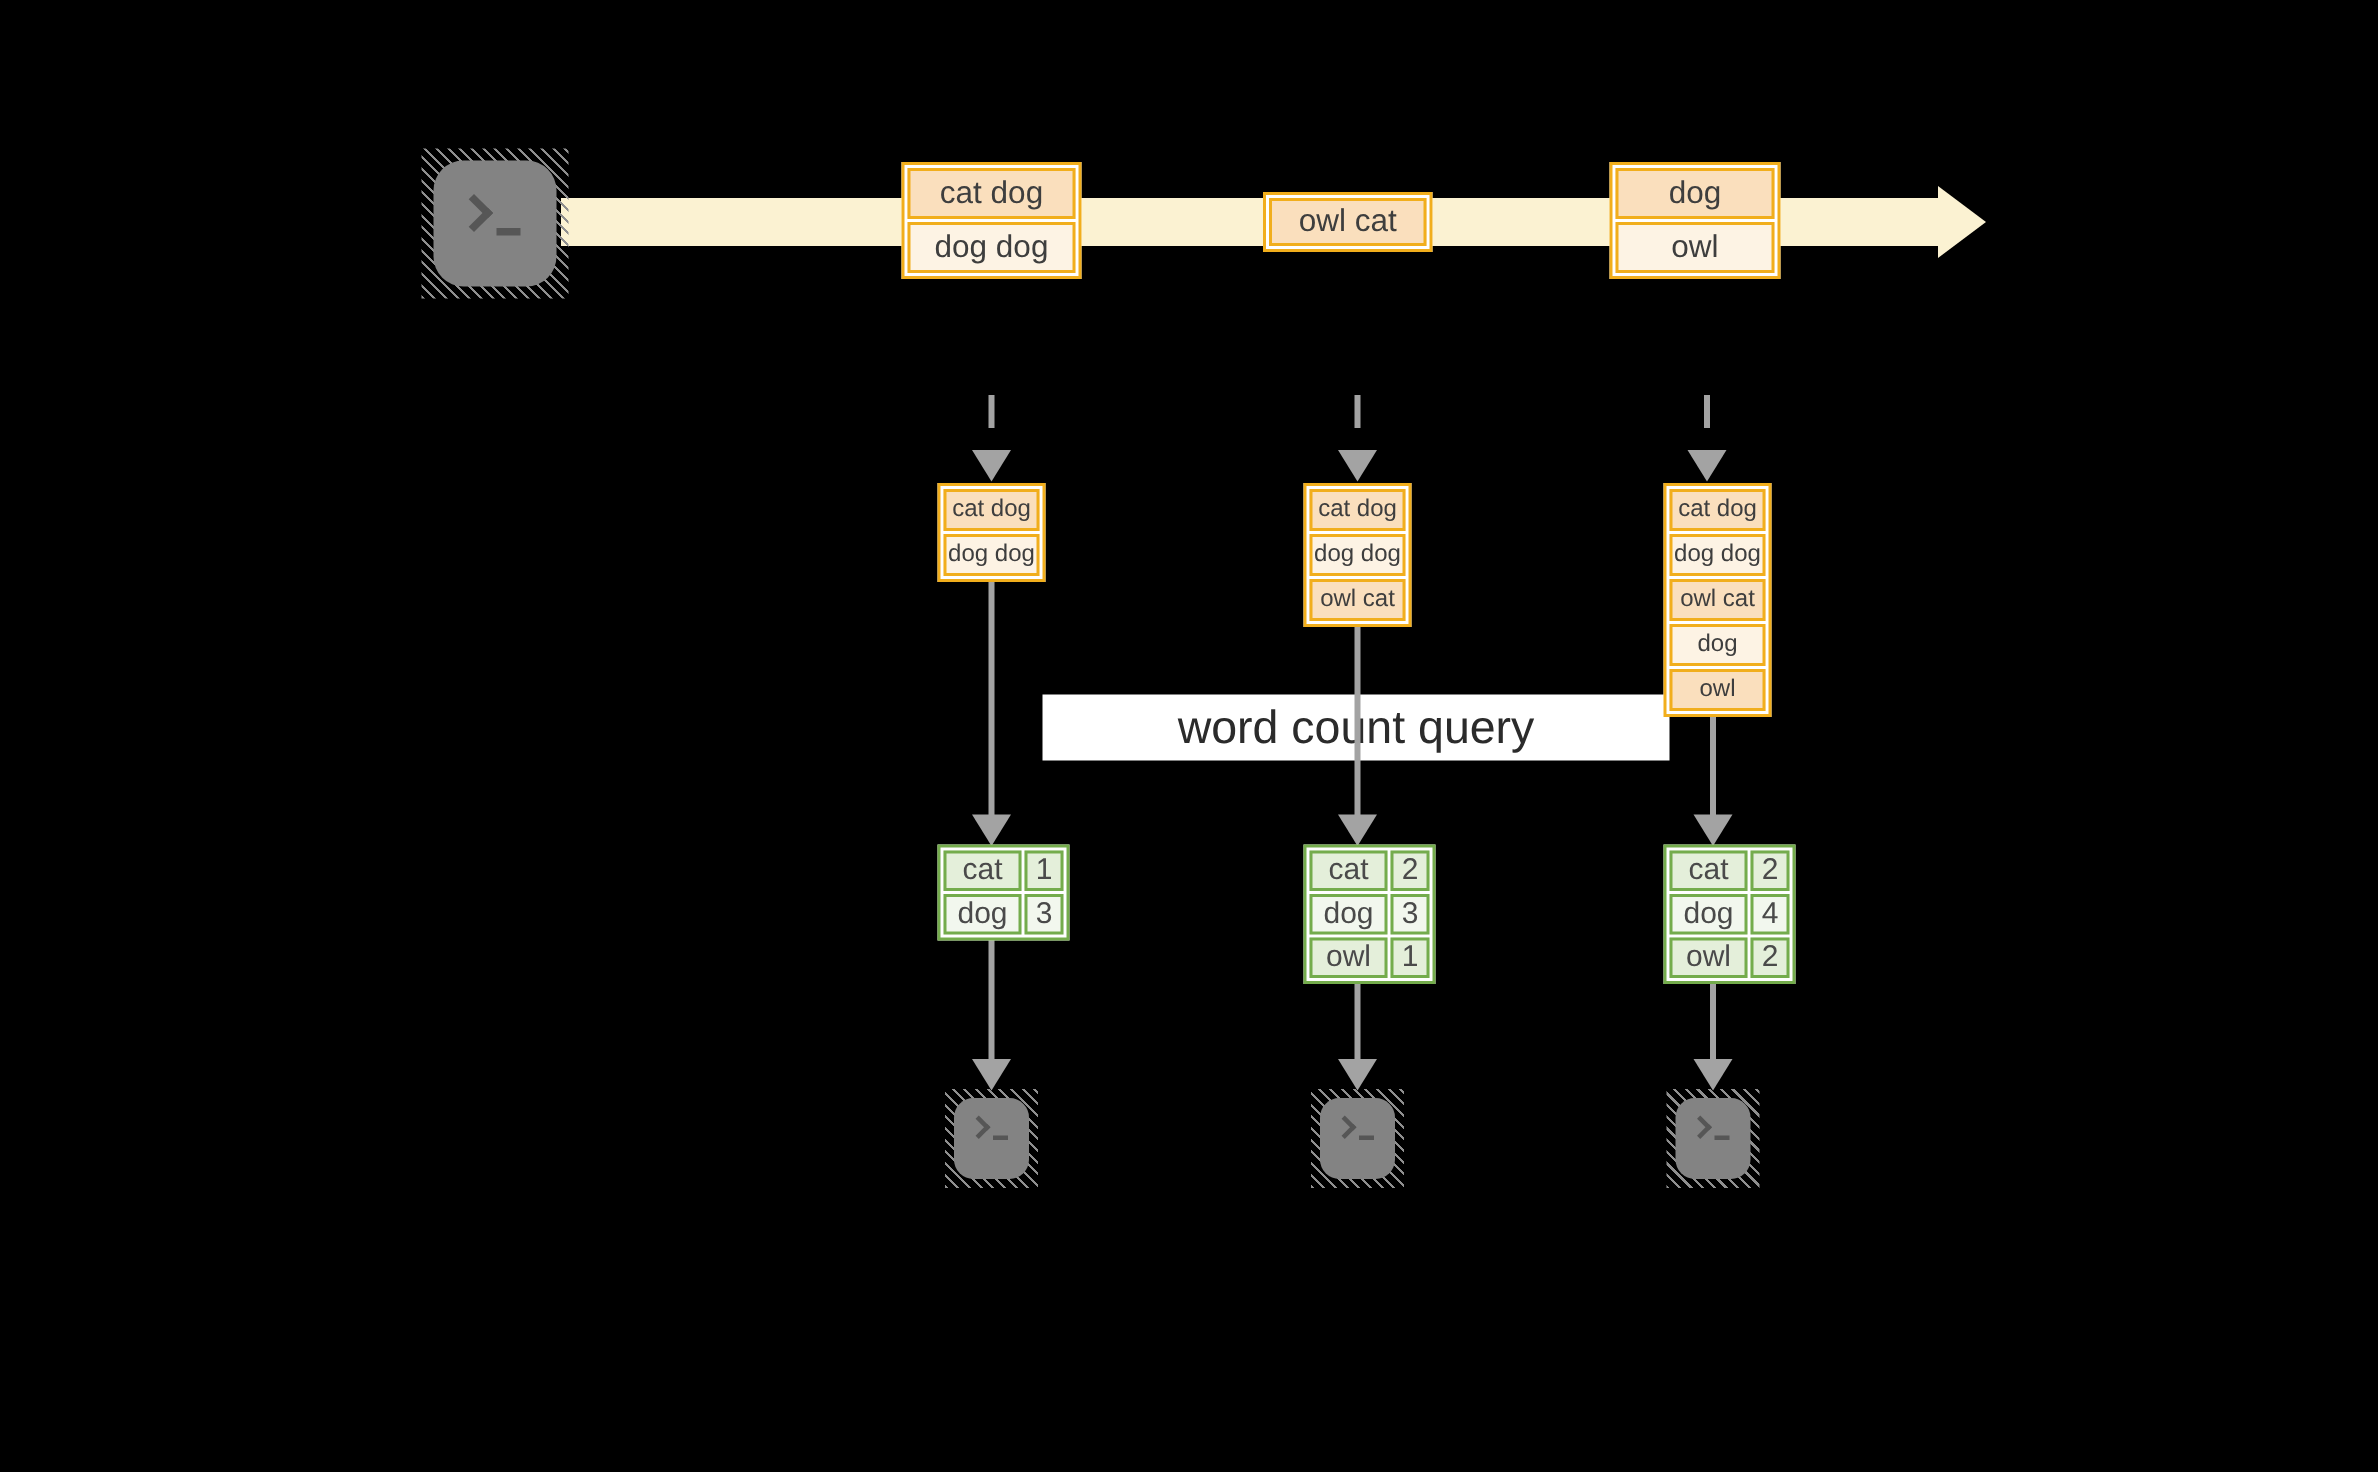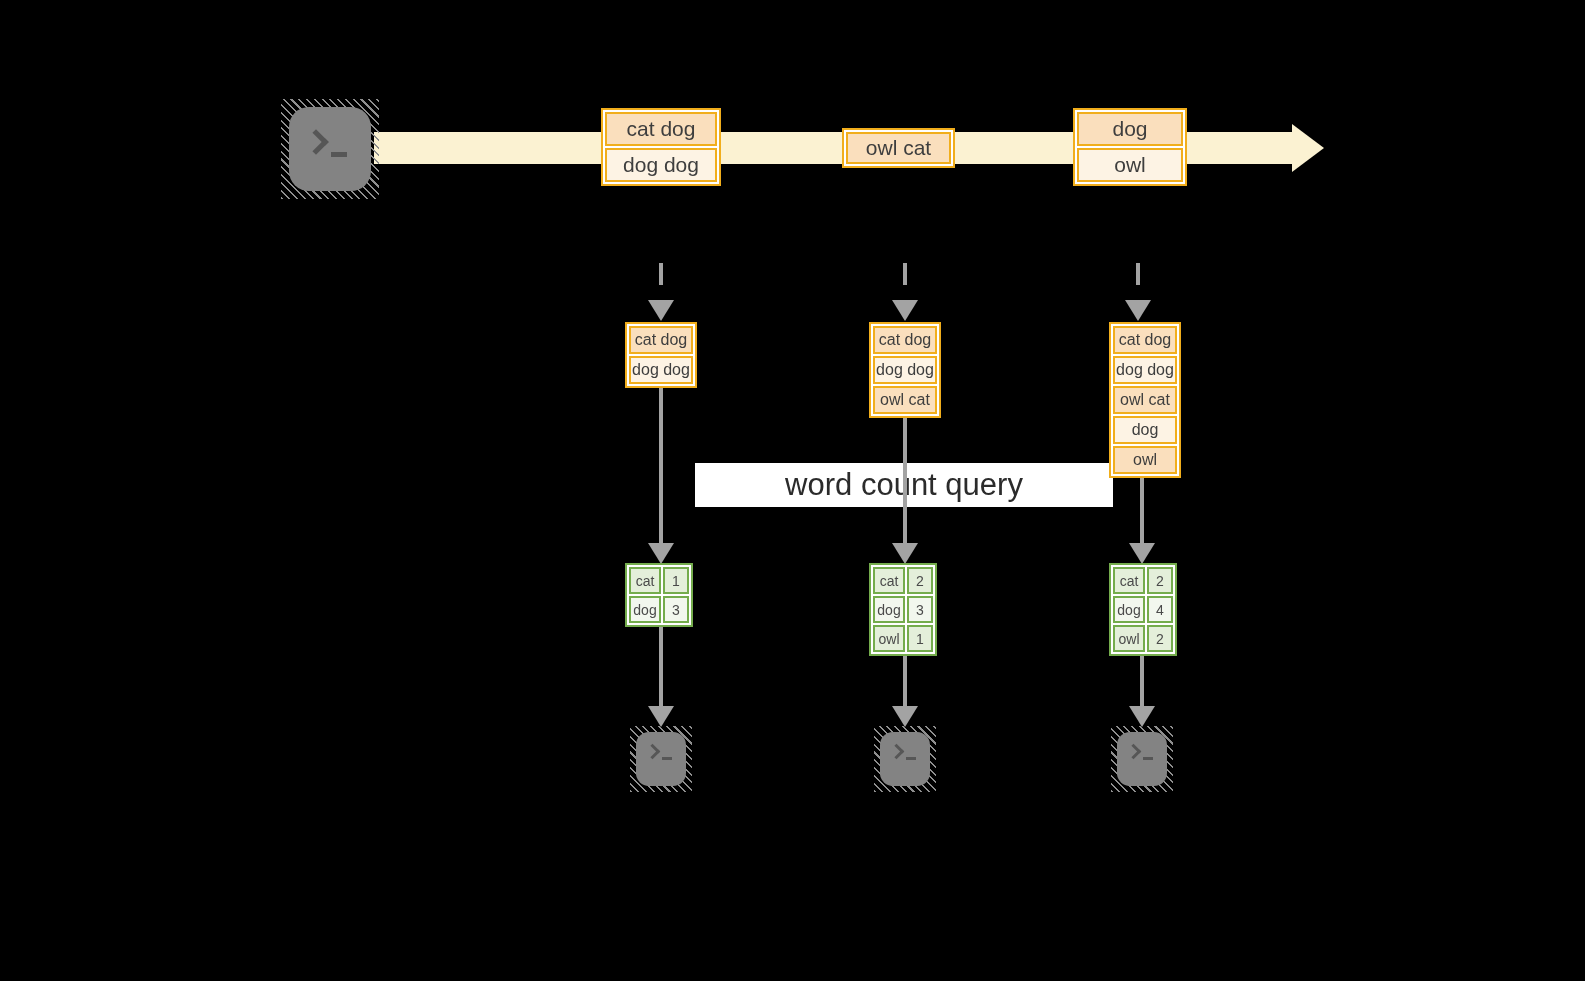--- a/index.html
+++ b/index.html
@@ -19,21 +19,21 @@
               align-items:center;justify-content:center;color:#3e3e3e;}
   .fill-d{background:#FADFBD;}
   .fill-l{background:#FDF3E4;}
   .tl{grid-auto-rows:34px;font-size:21px;}
   .tl1{grid-auto-rows:32px;font-size:21px;}
   .st{grid-auto-rows:28px;font-size:16px;width:72px;}
 
   
   .gbox{position:absolute;z-index:3;box-sizing:border-box;background:#fff;
         border:2px solid #74AC4C;padding:2px;display:grid;gap:2px;
-        grid-template-columns:1fr 26px;grid-auto-rows:27px;font-size:14px;width:68px;}
+        grid-template-columns:1fr 26px;grid-auto-rows:27px;font-size:20px;width:88px;}
   .gbox .cell{box-sizing:border-box;border:2px solid #74AC4C;display:flex;
               align-items:center;justify-content:center;color:#4a4a4a;}
   .gfill-d{background:#E4EFDA;}
   .gfill-l{background:#F2F7EE;}
 
   
   .vline{position:absolute;width:4px;background:#A3A3A3;z-index:2;}
   .vdash{position:absolute;width:4px;z-index:2;
          background:repeating-linear-gradient(to bottom,#A3A3A3 0 22px,transparent 22px 32px);}
   .ahead{position:absolute;width:0;height:0;z-index:2;

